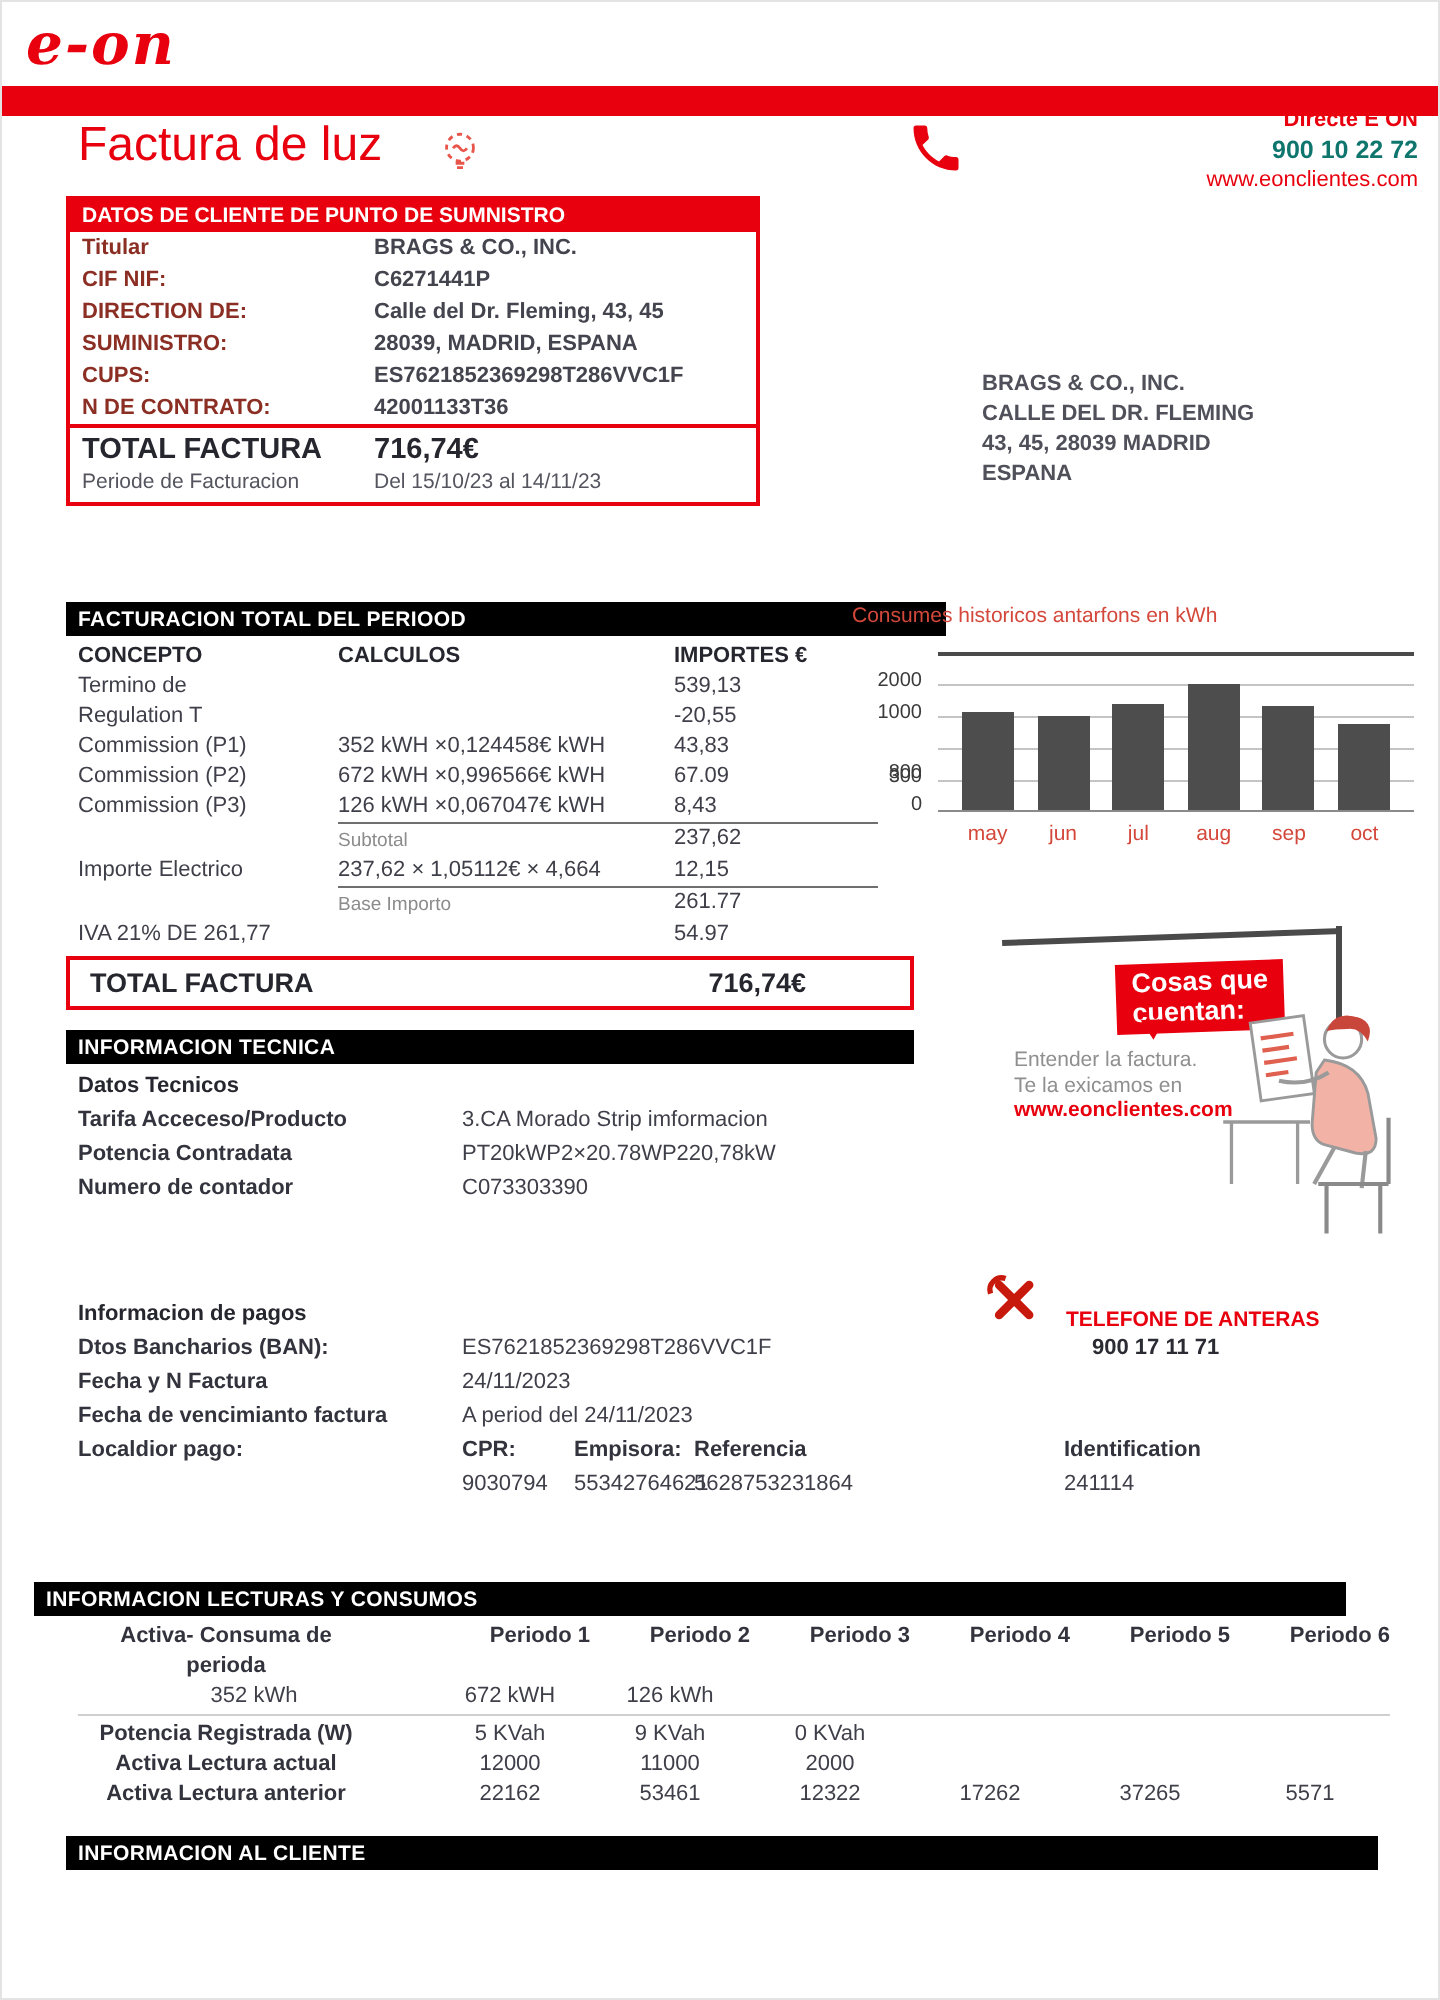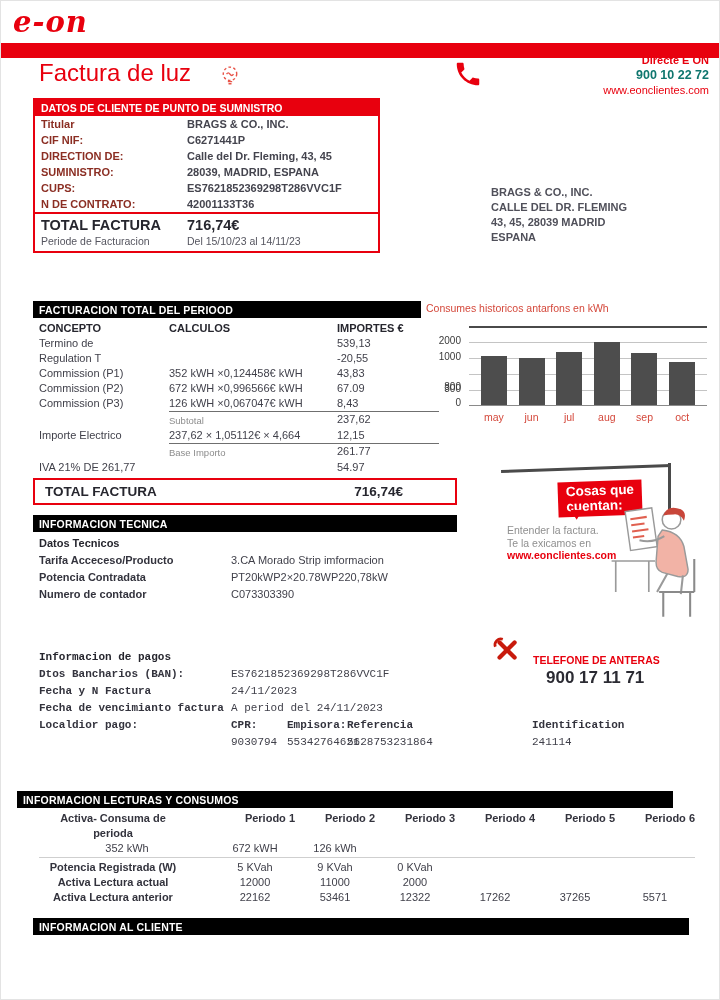--- a/index.html
+++ b/index.html
@@ -31,21 +31,21 @@
   .ctotal .val { font-size:14.5px; font-weight:bold; color:#26262e; }
   .cperiod { display:grid; grid-template-columns:146px 1fr; padding:1px 6px 4px 6px; font-size:10.5px; color:#55555f; }
 
   
   .mailaddr { position:absolute; left:490px; top:184px; font-size:11px; font-weight:bold;
               color:#50505a; line-height:15px; }
 
   
   .secbar { position:absolute; background:#000; color:#fff; font-weight:bold; font-size:10.5px;
             padding:2.5px 6px; letter-spacing:.2px; }
-  .secbar.billing  { left:32px; top:300px; width:388px; }
+  .secbar.billing  { left:32px; top:300px; width:440px; }
   .secbar.tech     { left:32px; top:514px; width:424px; }
   .secbar.readings { left:16px; top:790px; width:656px; }
   .secbar.client   { left:32px; top:917px; width:656px; }
 
   
   .btable { position:absolute; left:38px; top:320px; width:400px; font-size:11px; }
   .brow { display:grid; grid-template-columns:130px 168px 1fr; line-height:15px; }
   .brow .h { font-weight:bold; color:#26262e; }
   .brow .c { color:#3f3f49; }
   .brow.rule .k, .brow.rule .a { border-top:1.5px solid #6f6f6f; }
@@ -72,40 +72,40 @@
   .bar { width:26px; background:#4d4d4d; }
   .xlabels { position:absolute; left:44px; top:85px; width:238px; display:flex; padding:0 6px; }
   .xlabels span { flex:1; text-align:center; font-size:10.5px; color:#d4483b; }
 
   
   .techblock { position:absolute; left:38px; top:534px; font-size:11px; line-height:17px; }
   .subhead { font-weight:bold; color:#26262e; }
   .trow { display:grid; grid-template-columns:192px 1fr; }
   .trow .lab { font-weight:bold; color:#33333d; }
   .trow .val { color:#3f3f49; }
-  .payblock { position:absolute; left:38px; top:648px; font-size:11px; line-height:17px; width:650px;font-family:Liberation Mono, monospace; }
+  .payblock { position:absolute; left:38px; top:648px; font-size:11px; line-height:17px; width:650px; }
   .locrow { display:grid; grid-template-columns:192px 56px 60px 185px auto; }
   .locrow .h { font-weight:bold; color:#33333d; }
   .locrow .v { color:#3f3f49; }
 
   
   .promo-line-top { position:absolute; left:500px; top:466px; width:170px; height:2.5px;
                     background:#4a4a4a; transform:rotate(-2deg); }
   .promo-line-side { position:absolute; left:667px; top:462px; width:2.5px; height:58px; background:#4a4a4a; }
   .bubble { position:absolute; left:557px; top:480px; background:#e8000e; color:#fff;
             font-weight:bold; font-size:13.5px; line-height:14.5px; padding:3px 8px;
             transform:rotate(-2deg); }
   .bubble:after { content:""; position:absolute; left:12px; bottom:-9px; border:6px solid transparent;
                   border-top:10px solid #e8000e; }
   .promo-note { position:absolute; left:506px; top:523px; font-size:10.5px; line-height:12.5px; color:#8f8f8f; }
   .promo-note .link { color:#e8000e; font-weight:bold; }
   .cartoon { position:absolute; left:600px; top:498px; width:108px; height:124px; }
   .tools { position:absolute; left:490px; top:634px; width:30px; height:30px; }
   .hotline-label { position:absolute; left:532px; top:653px; font-size:10.5px; font-weight:bold; color:#e8000e; }
-  .hotline-number { position:absolute; left:545px; top:667px; font-size:17px; font-weight:bold; color:#2b2b33; }
+  .hotline-number { position:absolute; left:545px; top:667px; font-size:11px; font-weight:bold; color:#2b2b33; }
 
   
   .rtable { position:absolute; left:38px; top:810px; width:656px; font-size:11px; }
   .rrow { display:grid; grid-template-columns:176px repeat(6, 80px); line-height:15px; }
   .rrow .rlabel { font-weight:bold; color:#33333d; padding-right:28px;text-align:center; }
   .rrow .ph { font-weight:bold; color:#33333d; text-align:right; }
   .rrow .rv { color:#3f3f49; text-align:center; }
   .rrow.underlined { border-bottom:1px solid #cfcfcf; padding-bottom:1px; margin-bottom:2px; }
 </style>
 </head>

